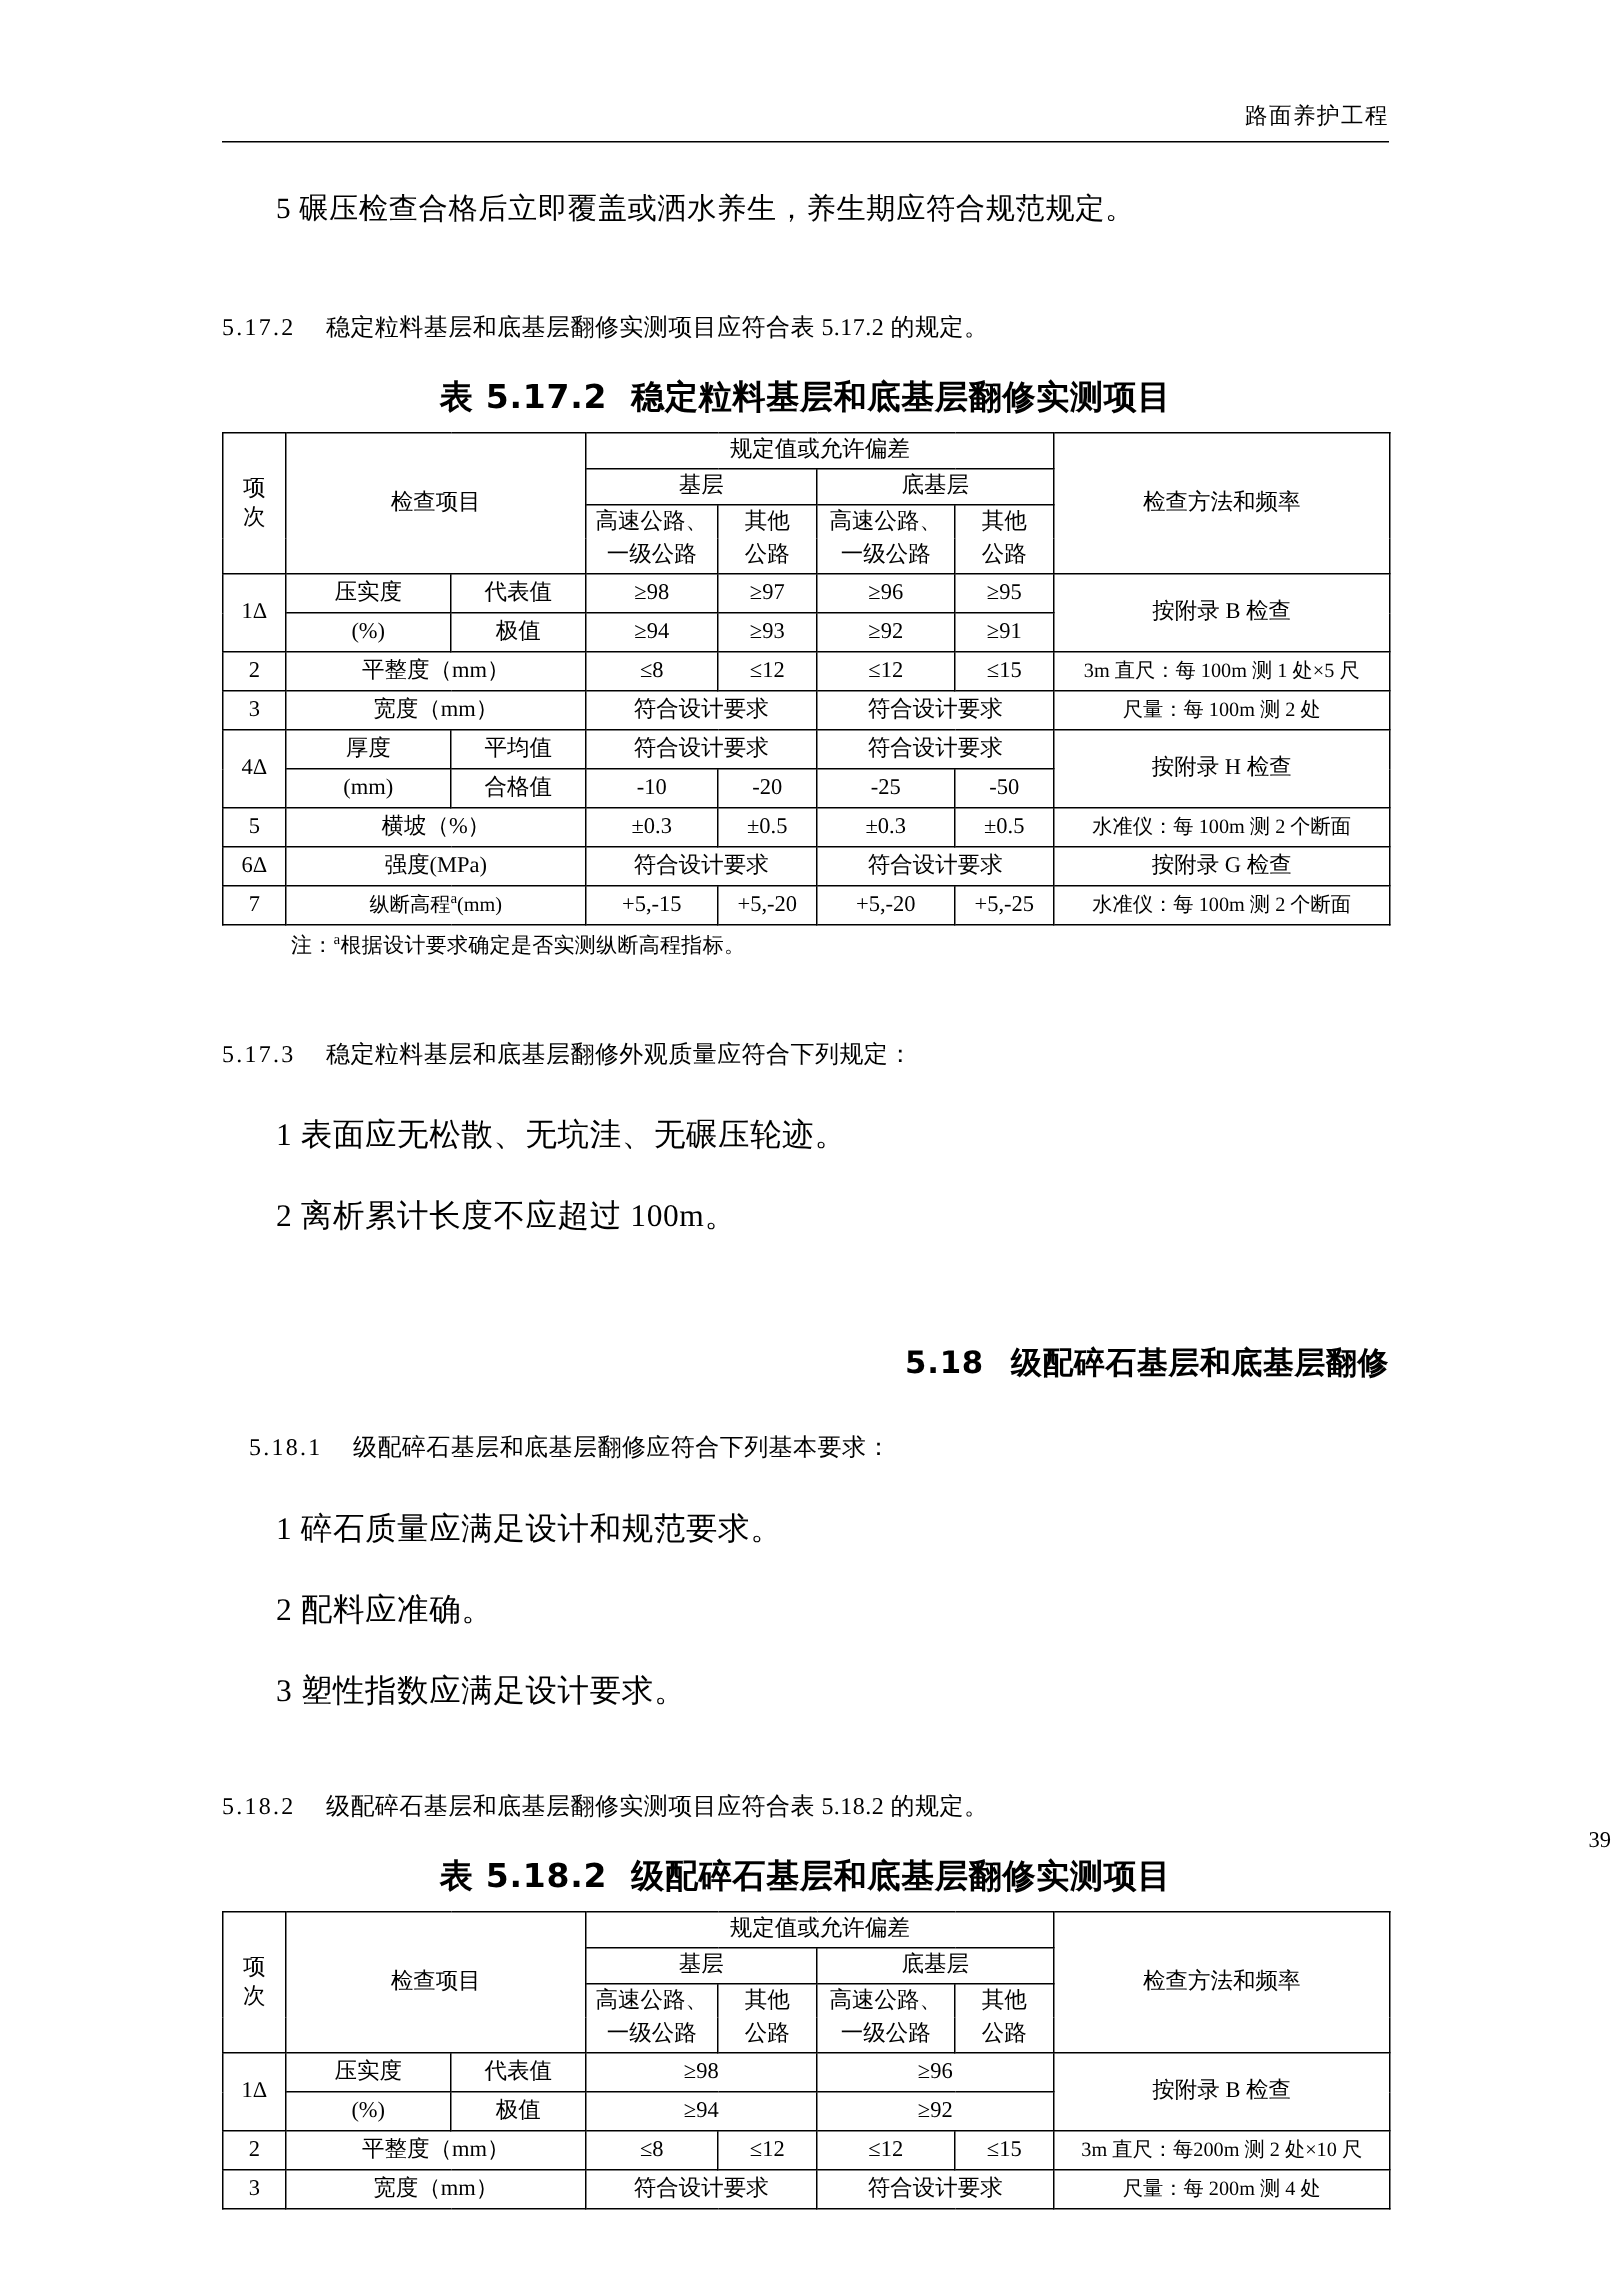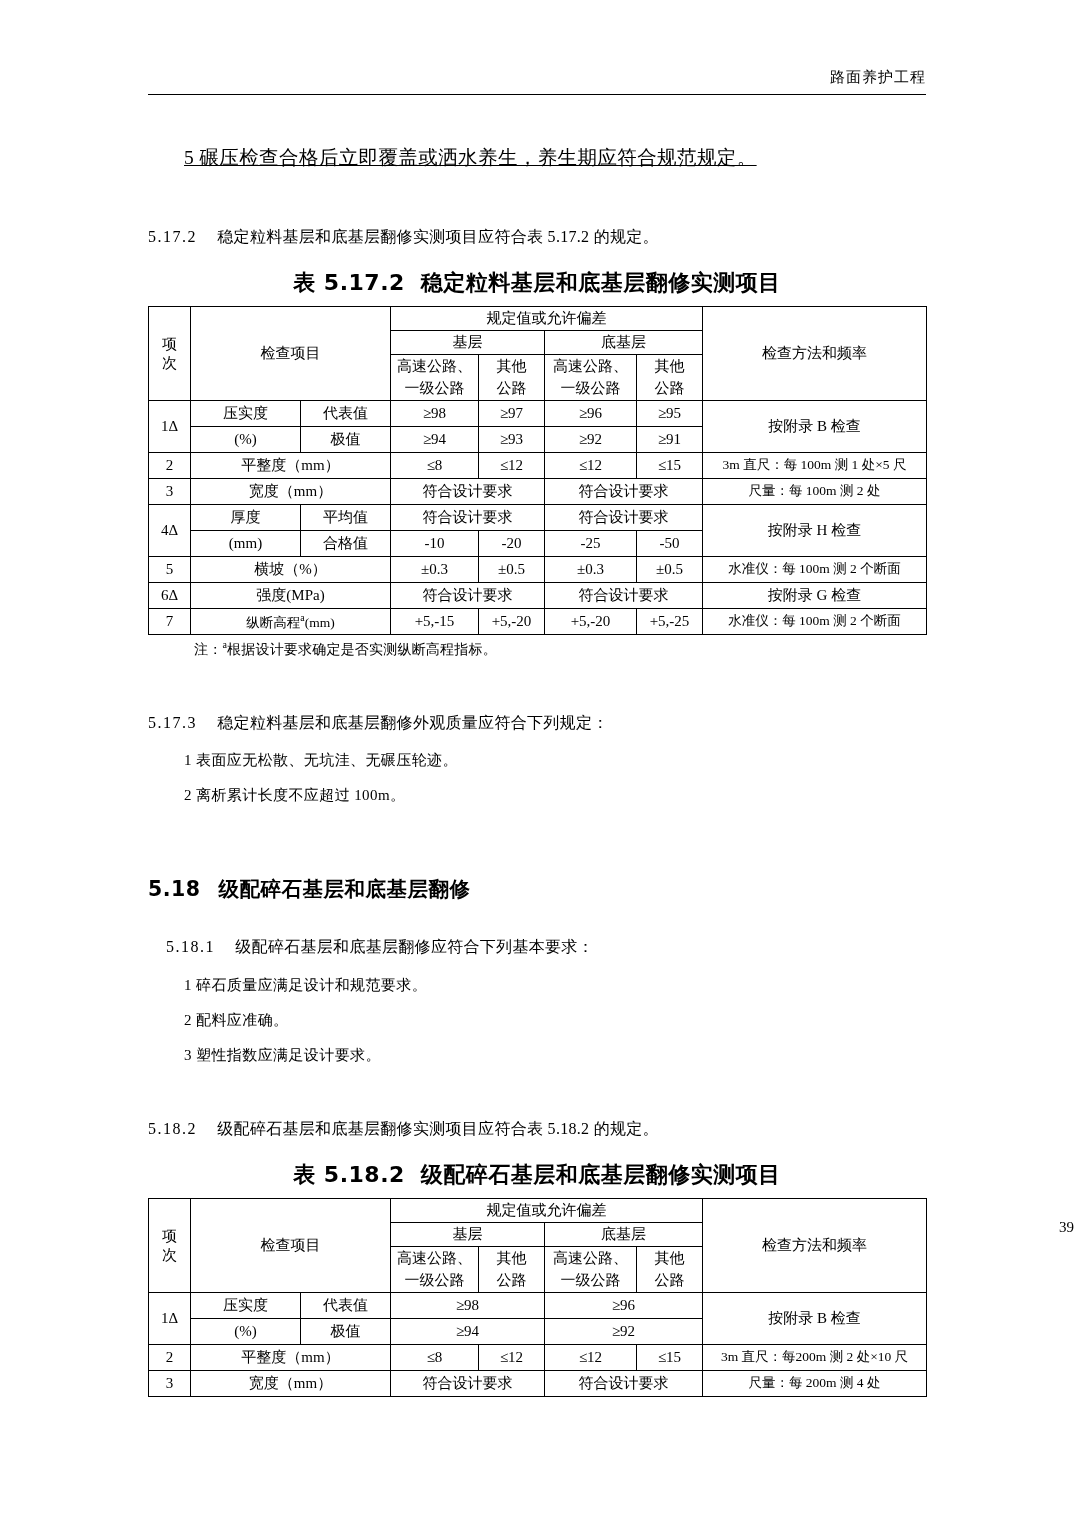--- a/index.html
+++ b/index.html
@@ -34,24 +34,23 @@
     margin-top: 7px;
     border-bottom: 1px solid #000;
   }
   
   .para {
     font-size: 19.5px;
     line-height: 1.55;
     margin: 0;
   }
   .item-5 {
-    margin-top: 48px;
+    margin-top: 30px;
     padding-left: 36px;
     letter-spacing: 0.4px;
-    text-decoration: underline;
   }
   .sec-head {
     margin-top: 52px;
     font-size: 16px;
     letter-spacing: 0.3px;
   }
   .sec-num {
     letter-spacing: 1.5px;
   }
   .table-caption {
@@ -88,32 +87,33 @@
   .lefted { text-align: left; padding-left: 8px; }
   .note {
     font-size: 14px;
     margin-top: 4px;
     padding-left: 46px;
     letter-spacing: 0.2px;
   }
   .sup { font-size: 10px; vertical-align: super; }
   
   .sub-item {
-    margin-top: 16px;
+    margin-top: 26px;
     padding-left: 36px;
-    font-size: 15px;
+    font-size: 21px;
     letter-spacing: 0.4px;
   }
   .sec-title {
     margin-top: 70px;
     font-size: 20.5px;
     font-family: "DejaVu Sans", "Liberation Sans", sans-serif;
     font-weight: bold;
     letter-spacing: 0.5px;
     padding-left: 0px;
+    text-align: right;
   }
   .sec-title .gap { display: inline-block; width: 18px; }
   .sec-sub {
     margin-top: 32px;
     font-size: 16px;
     letter-spacing: 0.3px;
     padding-left: 18px;
   }
   .footer-num {
     position: absolute;

